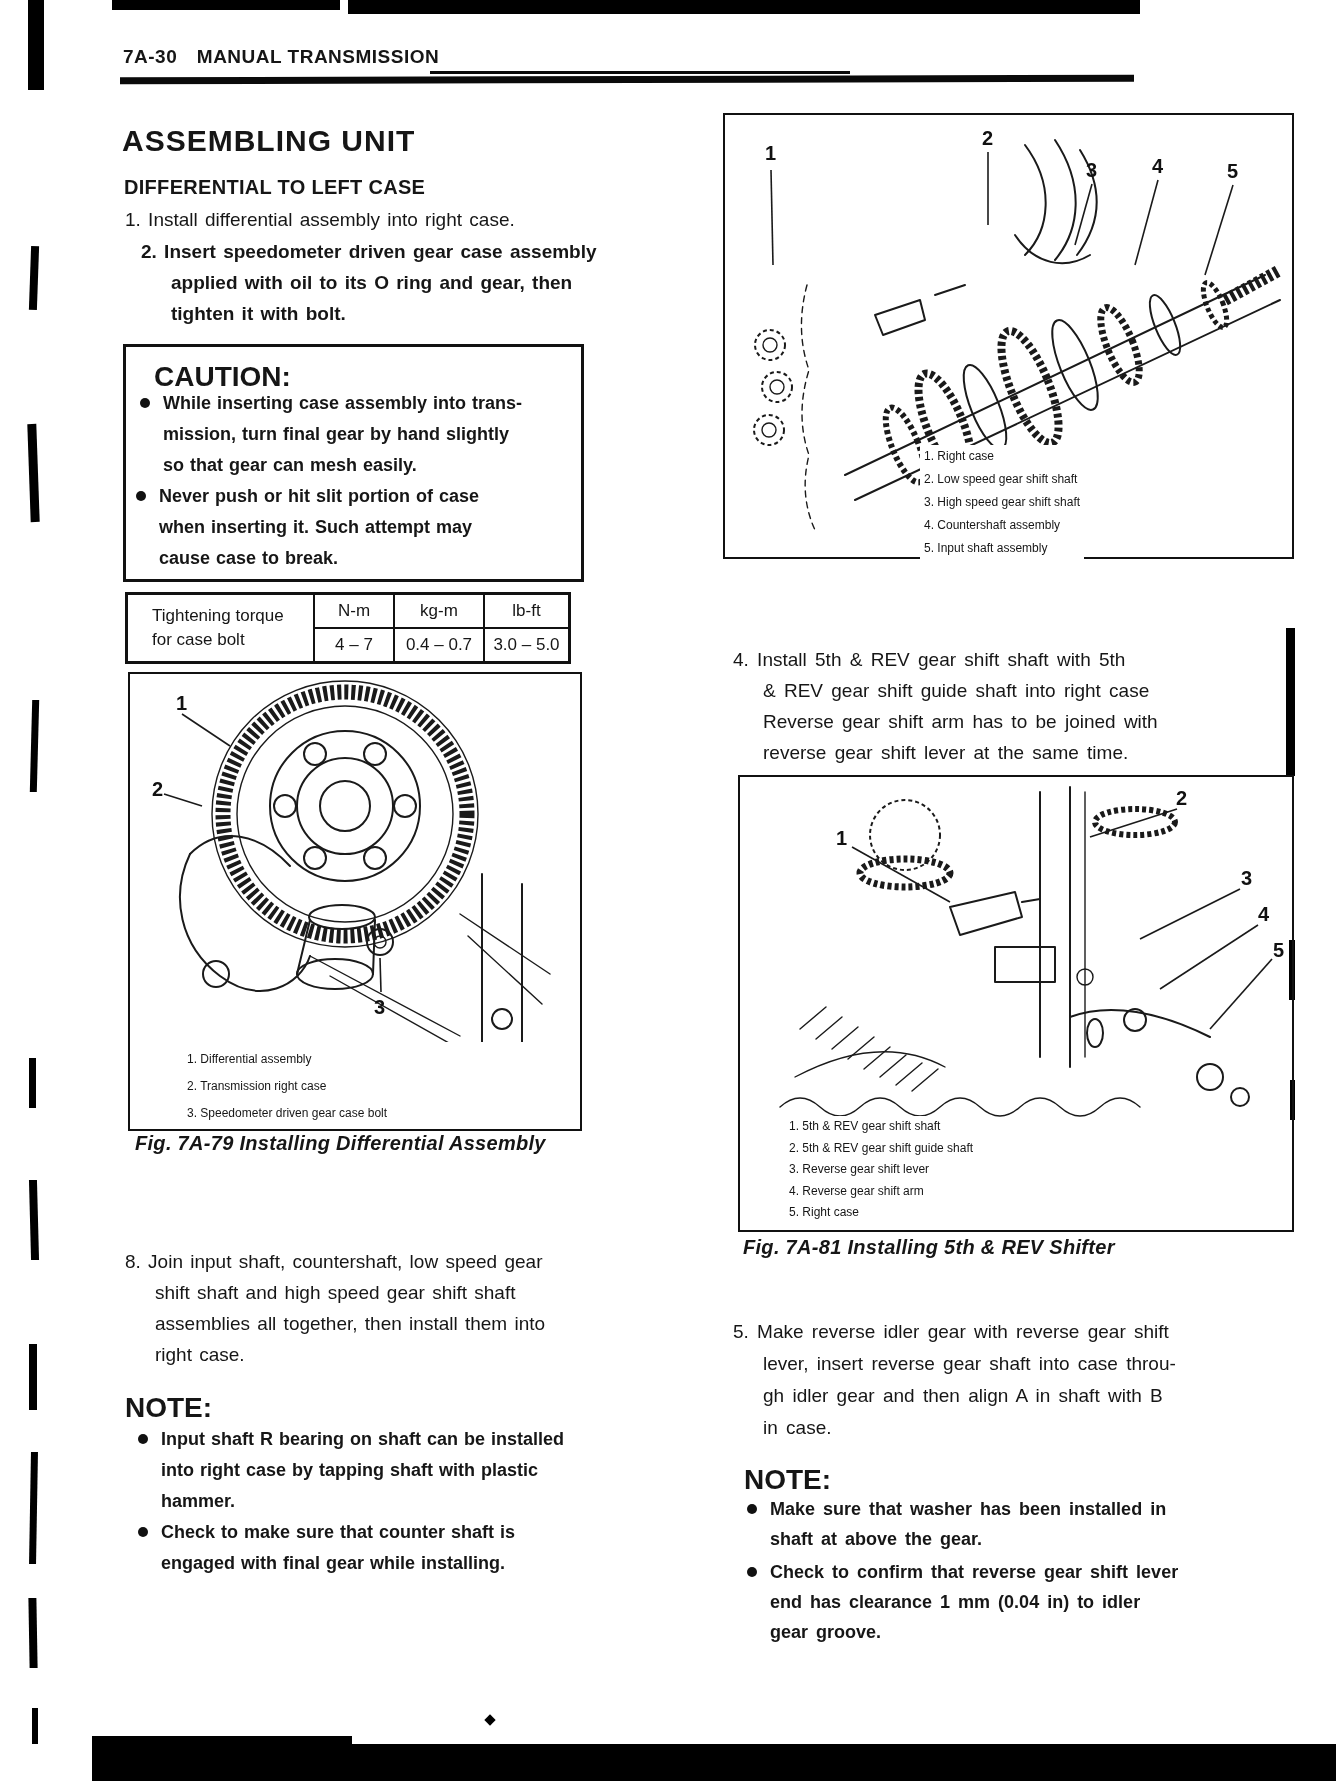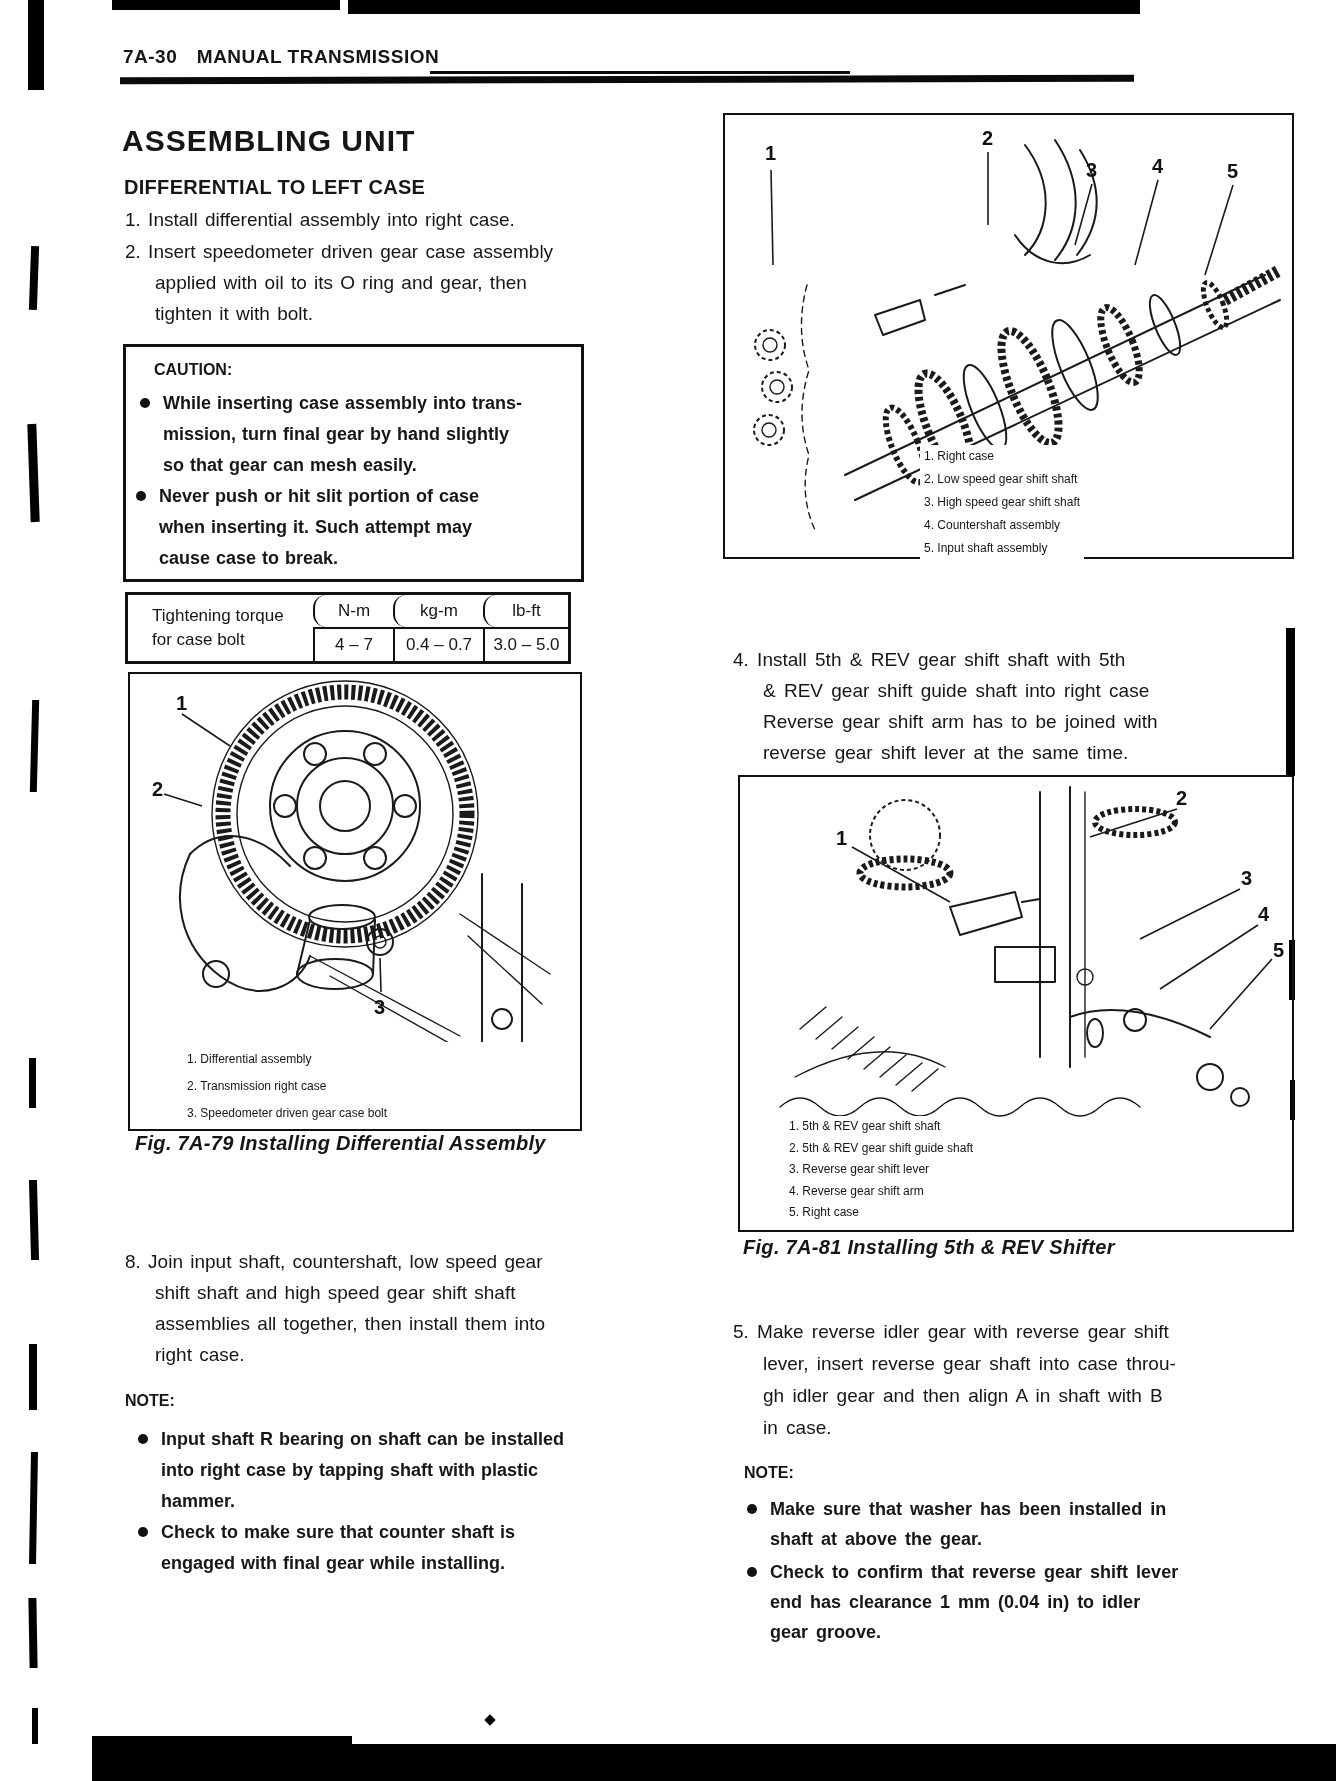--- a/index.html
+++ b/index.html
@@ -9,31 +9,31 @@
   .pre{white-space:pre-line;}
   .art{position:absolute;background:#000;}
   
   .hdr{font-size:19px;font-weight:bold;letter-spacing:.5px;}
   .rule{position:absolute;background:#0a0a0a;}
   .h1{font-size:30px;font-weight:bold;letter-spacing:1px;}
   .h2{font-size:20px;font-weight:bold;letter-spacing:.3px;}
   .step{font-size:19px;line-height:31px;word-spacing:2px;padding-left:30px;text-indent:-30px;}
   
   .cbox{position:absolute;border:3px solid #111;}
-  .boxtitle{font-size:16px;font-weight:bold;}
+  .boxtitle{font-size:28px;font-weight:bold;}
   .bullet{position:absolute;display:flex;gap:13px;}
   .dot{width:10px;height:10px;border-radius:50%;background:#111;margin-top:10px;flex:none;}
   .btxt{font-size:18px;font-weight:bold;line-height:31px;white-space:pre-line;word-spacing:1px;}
   
   .ttable{position:absolute;display:grid;grid-template-columns:185px 80px 90px 85px;
           grid-template-rows:32px 34px;border:3px solid #111;font-size:17px;}
   .tcell{border-left:2px solid #111;border-top:2px solid #111;display:flex;align-items:center;justify-content:center;}
   .tlabel{grid-row:1/3;border-left:none;border-top:none;justify-content:flex-start;
           padding-left:24px;line-height:24px;white-space:pre-line;}
-  .thead{border-top:none;border-radius:13px;}
+  .thead{border-top:none;}
   
   .figbox{position:absolute;border:2.5px solid #111;}
   .legend{position:absolute;font-size:12px;}
   .legend div{white-space:nowrap;}
   .caption{position:absolute;font-size:20px;font-weight:bold;font-style:italic;letter-spacing:.3px;white-space:nowrap;}
   svg{position:absolute;left:0;top:0;}
   .ln{fill:none;stroke:#1a1a1a;stroke-width:2;stroke-linecap:round;stroke-linejoin:round;}
   .thin{stroke-width:1.4;}
   .teeth{fill:none;stroke:#1a1a1a;stroke-dasharray:4 3;}
   .co{font:bold 20px "Liberation Sans",sans-serif;fill:#111;}
@@ -68,21 +68,21 @@
     <span style="display:inline-block;width:8px;"></span>
     <span>MANUAL TRANSMISSION</span>
   </div>
   <div class="rule" style="left:120px;top:76px;width:1014px;height:7px;transform:rotate(-0.15deg);"></div>
   <div class="rule" style="left:430px;top:71px;width:420px;height:3px;"></div>
 
   <div class="abs h1" style="left:122px;top:124px;">ASSEMBLING UNIT</div>
   <div class="abs h2" style="left:124px;top:176px;">DIFFERENTIAL TO LEFT CASE</div>
 
   <div class="abs step pre" style="left:125px;top:204px;width:455px;">1. Install differential assembly into right case.</div>
-  <div class="abs step pre" style="left:125px;top:236px;width:458px;">2. Insert speedometer driven gear case assembly
+  <div class="abs step pre" style="left:141px;top:236px;width:458px;font-weight:bold;">2. Insert speedometer driven gear case assembly
 applied with oil to its O ring and gear, then
 tighten it with bolt.</div>
 
   <div class="cbox" style="left:123px;top:344px;width:455px;height:232px;">
     <div class="abs boxtitle" style="left:28px;top:14px;">CAUTION:</div>
   </div>
   <div class="bullet" style="left:140px;top:388px;width:425px;">
     <span class="dot"></span>
     <div class="btxt">While inserting case assembly into trans-
 mission, turn final gear by hand slightly

